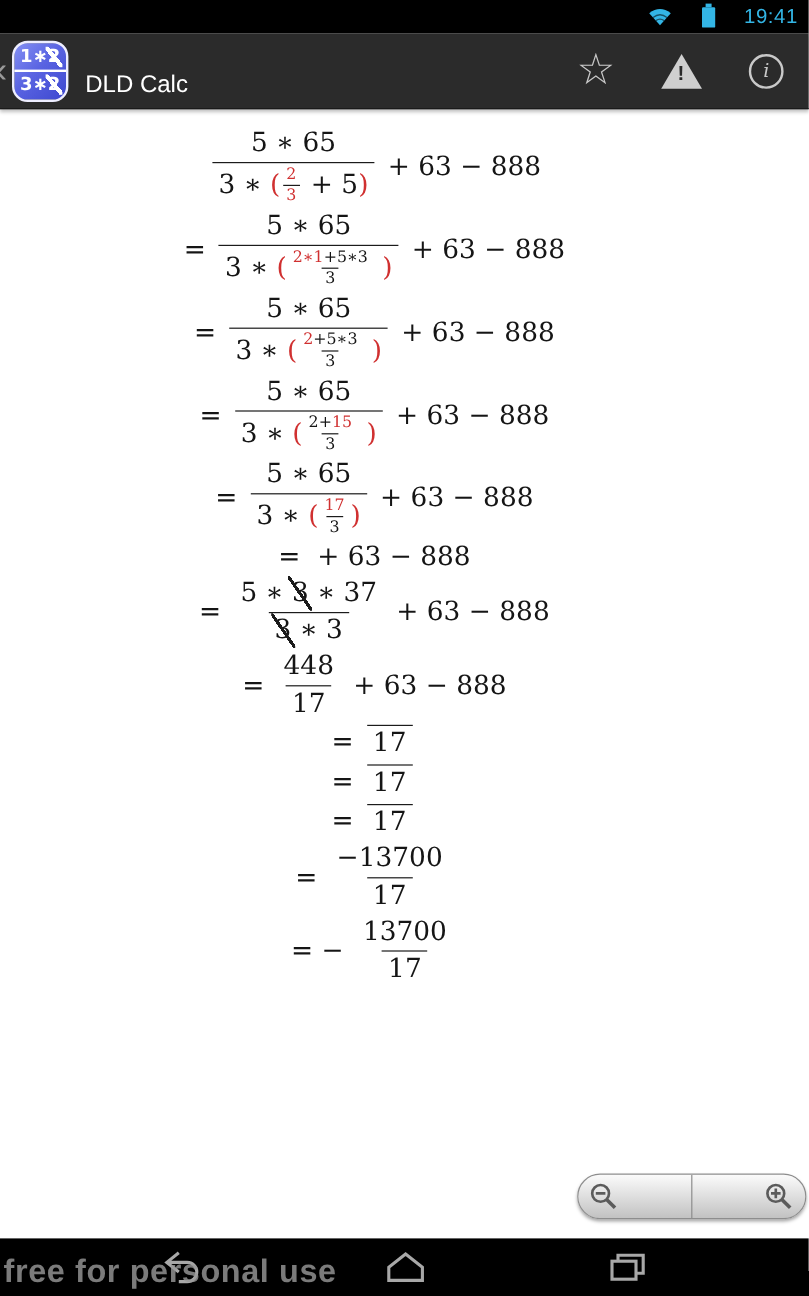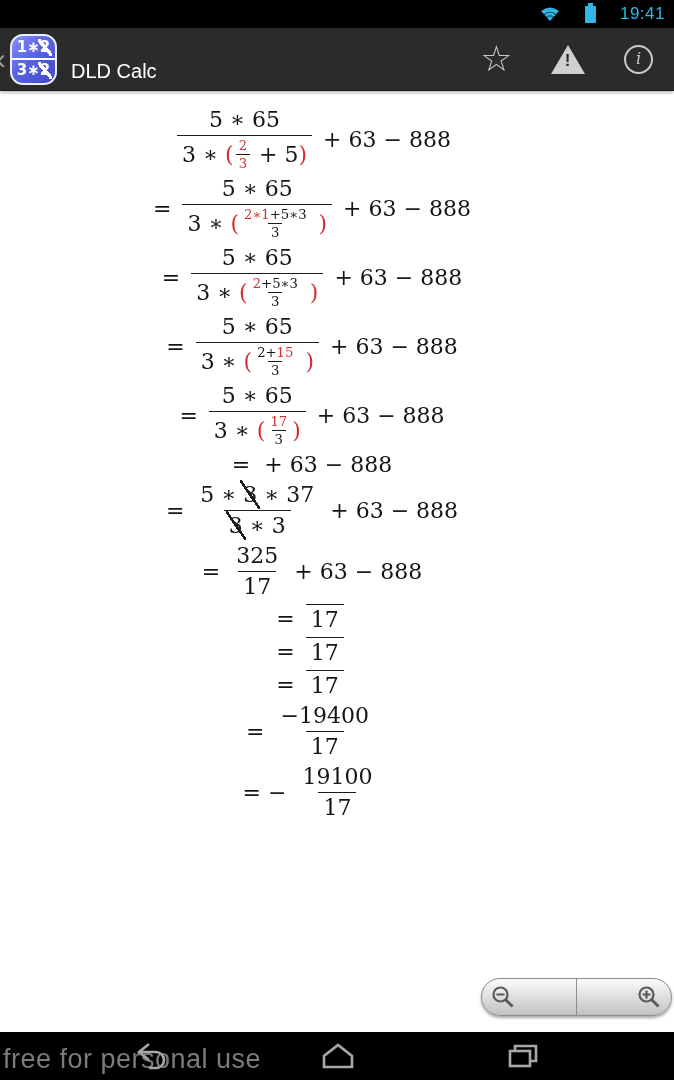--- a/index.html
+++ b/index.html
@@ -69,21 +69,21 @@
   .zb.zin{justify-content:flex-end;}
 
   
   .nav-bar{position:absolute;bottom:0;left:0;right:0;height:48px;background:#000;}
   .nb{position:absolute;top:0;height:48px;width:70px;background:none;border:none;
     display:flex;align-items:center;justify-content:center;cursor:pointer;padding:0;}
   .nb.back{left:118px;}
   .nb.home{left:303px;}
   .nb.recents{left:488px;}
   .watermark{position:absolute;left:3px;bottom:5px;color:#9a9a9a;opacity:.8;
-    font-size:27px;font-weight:400;letter-spacing:.5px;pointer-events:none;text-align:center;}
+    font-size:27px;font-weight:700;letter-spacing:.5px;pointer-events:none;text-align:center;}
 </style>
 </head>
 <body>
 
 <div class="screen">
 
   <div class="status-bar">
     <svg width="22" height="18" viewBox="0 0 22 18">
       <path d="M11 16 L2 6 Q11 -1 20 6 Z" fill="#33b5e5"></path>
       <path d="M11 16 L2 6 Q11 -1 20 6 Z" fill="none" stroke="#000" stroke-width="1.2" stroke-dasharray="0" opacity="0"></path>
@@ -125,26 +125,26 @@
 
   <div class="content">
     <div id="math" class="math-area">
         <div class="math-line"><span class="frac"><span class="fnum"><span>5 ∗ 65</span></span><span class="fden"><span>3 ∗ </span><span class="red">(</span><span class="frac"><span class="fnum"><span class="red">2</span></span><span class="fden red fden-b"><span class="red">3</span></span></span><span> + 5</span><span class="red">)</span></span></span><span> + 63 − 888</span></div>
         <div class="math-line"><span>= </span><span class="frac"><span class="fnum"><span>5 ∗ 65</span></span><span class="fden"><span>3 ∗ </span><span class="red">(</span><span class="frac"><span class="fnum"><span class="red">2∗1</span><span>+5∗3</span></span><span class="fden"><span>3</span></span></span><span class="red"> )</span></span></span><span> + 63 − 888</span></div>
         <div class="math-line"><span>= </span><span class="frac"><span class="fnum"><span>5 ∗ 65</span></span><span class="fden"><span>3 ∗ </span><span class="red">(</span><span class="frac"><span class="fnum"><span class="red">2</span><span>+5∗3</span></span><span class="fden"><span>3</span></span></span><span class="red"> )</span></span></span><span> + 63 − 888</span></div>
         <div class="math-line"><span>= </span><span class="frac"><span class="fnum"><span>5 ∗ 65</span></span><span class="fden"><span>3 ∗ </span><span class="red">(</span><span class="frac"><span class="fnum"><span>2+</span><span class="red">15</span></span><span class="fden"><span>3</span></span></span><span class="red"> )</span></span></span><span> + 63 − 888</span></div>
         <div class="math-line"><span>= </span><span class="frac"><span class="fnum"><span>5 ∗ 65</span></span><span class="fden"><span>3 ∗ </span><span class="red">(</span><span class="frac"><span class="fnum"><span class="red">17</span></span><span class="fden"><span>3</span></span></span><span class="red">)</span></span></span><span> + 63 − 888</span></div>
         <div class="math-line"><span>= </span><span> + 63 − 888</span></div>
         <div class="math-line"><span>= </span><span class="frac"><span class="fnum"><span>5 ∗ </span><span class="cancel">3</span><span> ∗ 37</span></span><span class="fden"><span class="cancel">3</span><span> ∗ 3</span></span></span><span> + 63 − 888</span></div>
-        <div class="math-line"><span>= </span><span class="frac"><span class="fnum"><span>325</span></span><span class="fden"><span>17</span></span></span><span> + 63 − 888</span></div>
+        <div class="math-line"><span>= </span><span class="frac"><span class="fnum"><span>448</span></span><span class="fden"><span>17</span></span></span><span> + 63 − 888</span></div>
         <div class="math-line"><span>= </span><span class="frac"><span class="fden"><span>17</span></span></span></div>
         <div class="math-line"><span>= </span><span class="frac"><span class="fden"><span>17</span></span></span></div>
         <div class="math-line"><span>= </span><span class="frac"><span class="fden"><span>17</span></span></span></div>
-        <div class="math-line"><span>= </span><span class="frac"><span class="fnum"><span>−19400</span></span><span class="fden"><span>17</span></span></span></div>
-        <div class="math-line"><span>= − </span><span class="frac"><span class="fnum"><span>19100</span></span><span class="fden"><span>17</span></span></span></div>
+        <div class="math-line"><span>= </span><span class="frac"><span class="fnum"><span>−13700</span></span><span class="fden"><span>17</span></span></span></div>
+        <div class="math-line"><span>= − </span><span class="frac"><span class="fnum"><span>13700</span></span><span class="fden"><span>17</span></span></span></div>
       </div>
 
     <div class="zoomctl">
       <button class="zb zout">
         <svg width="25" height="25" viewBox="0 0 25 25">
           <circle cx="9.5" cy="9.5" r="7" fill="none" stroke="#5b5b5b" stroke-width="2.2"></circle>
           <line x1="5.5" y1="9.5" x2="13.5" y2="9.5" stroke="#5b5b5b" stroke-width="2.2"></line>
           <line x1="14.5" y1="14.5" x2="21.5" y2="21.5" stroke="#5b5b5b" stroke-width="3"></line>
         </svg>
       </button>

